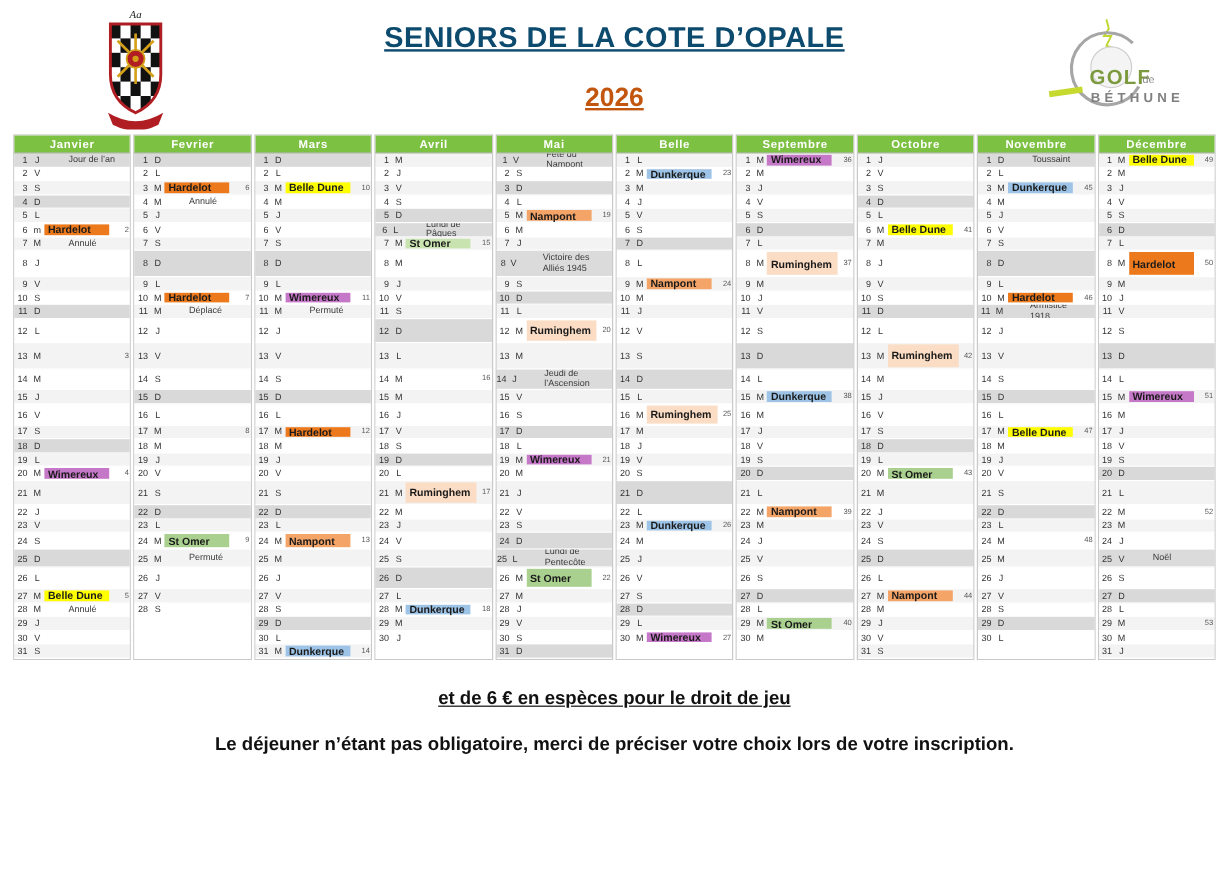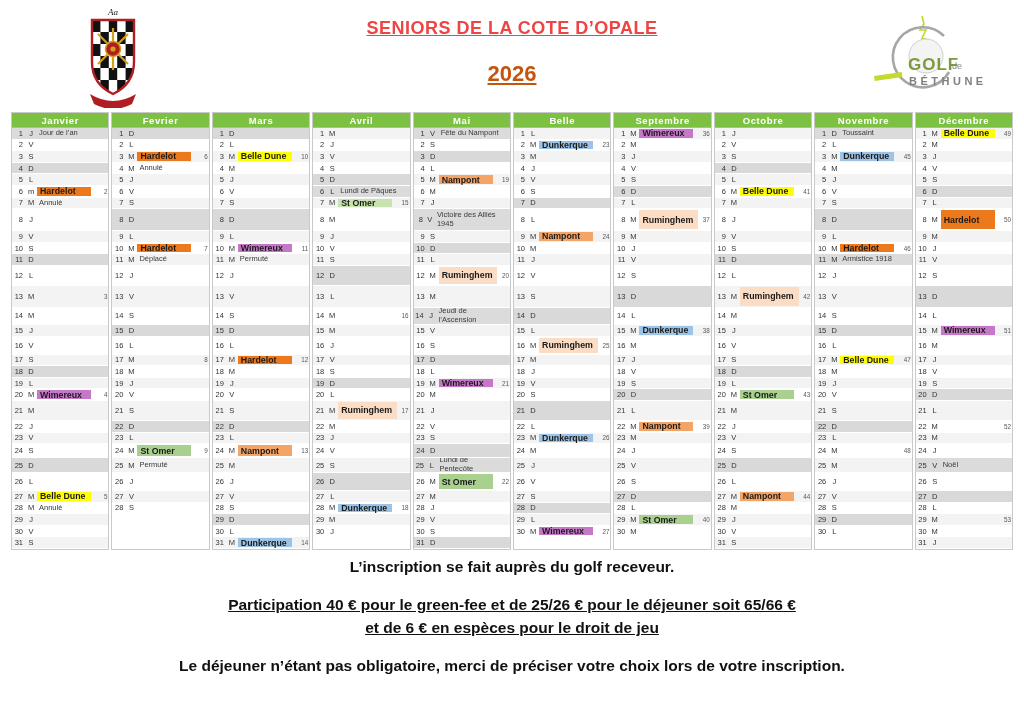--- a/index.html
+++ b/index.html
@@ -5,40 +5,40 @@
   * { margin:0; padding:0; box-sizing:border-box; }
   html,body { width:1024px; height:724px; background:#ffffff; overflow:hidden;
               font-family:"Liberation Sans", sans-serif; }
   .page { position:relative; width:1024px; height:724px; background:#fff; }
 
   
   .header { position:absolute; top:0; left:0; width:1024px; height:110px; }
   .crest  { position:absolute; left:84px; top:6px; width:58px; height:102px; }
   .golf-logo { position:absolute; right:14px; top:14px; width:158px; height:92px; }
   .titles { position:absolute; left:212px; right:212px; top:18px; text-align:center; }
-  .main-title { font-size:18px; font-weight:bold; letter-spacing:.5px;
-                color:#ef4444; text-decoration:underline; }
+  .main-title { font-size:24px; font-weight:bold; letter-spacing:.5px;
+                color:#0c4a6e; text-decoration:underline; }
   .year-title { margin-top:22px; font-size:22px; font-weight:bold;
                 color:#c3560f; text-decoration:underline; }
 
   
   #calendar { position:absolute; left:11px; top:112px; width:1002px;
               display:flex; gap:2px; }
   .month-col { flex:1 1 0; border:1px solid #c9c9c9; background:#fff; }
   .month-header { height:15px; background:#7cc142; color:#fff; font-weight:bold;
                   font-size:9.5px; letter-spacing:.6px; display:flex;
                   align-items:center; justify-content:center;
                   border-bottom:1px solid #b5b5b5; }
   .cell { display:flex; align-items:stretch; border-bottom:1px solid #ffffff;
           overflow:hidden; font-size:7.5px; color:#404040; }
   .dnum { width:13px; text-align:right; padding-right:2px; align-self:center;
           color:#333; }
   .wday { width:12px; text-align:center; align-self:center; color:#333; }
   .content { flex:1 1 auto; display:flex; align-items:stretch; min-width:0; }
-  .note { align-self:center; padding-left:2px; line-height:1.15; color:#3a3a3a; }
+  .note { align-self:center; padding-left:2px; line-height:1.15; color:#3a3a3a;margin-left:18px; }
   .chip { align-self:stretch; display:flex; align-items:center; margin:1px 0;
           padding:0 5px 0 3px; min-width:54px; font-size:8.8px; font-weight:600;
           color:#1a1a1a; white-space:nowrap; }
   .wk { width:10px; font-size:6.3px; color:#595959; align-self:center;
         text-align:right; padding-right:1px; }
 
   
   .footer { position:absolute; left:0; top:556px; width:1024px; text-align:center;
             color:#111; font-weight:bold; }
   .footer .l { font-size:15.5px; line-height:1.45; }
@@ -2064,21 +2064,19 @@
         <div class="cell" style="height: 11.6px; background: rgb(243, 243, 243);">
           <span class="dnum">31</span>
           <span class="wday">J</span>
           <div class="content"></div>
           <span class="wk"></span>
         </div>
       </div>
     </div>
 
   <div class="footer">
-    <div class="l">L’inscription se fait auprès du golf receveur.</div>
     <div class="gap"></div>
-    <div class="l u">Participation 40 € pour le green-fee et de 25/26 € pour le déjeuner soit 65/66 €</div>
     <div class="l u">et de 6 € en espèces pour le droit de jeu</div>
     <div class="gap"></div>
     <div class="l">Le déjeuner n’étant pas obligatoire, merci de préciser votre choix lors de votre inscription.</div>
   </div>
 
 </div>
 
 </body></html>

